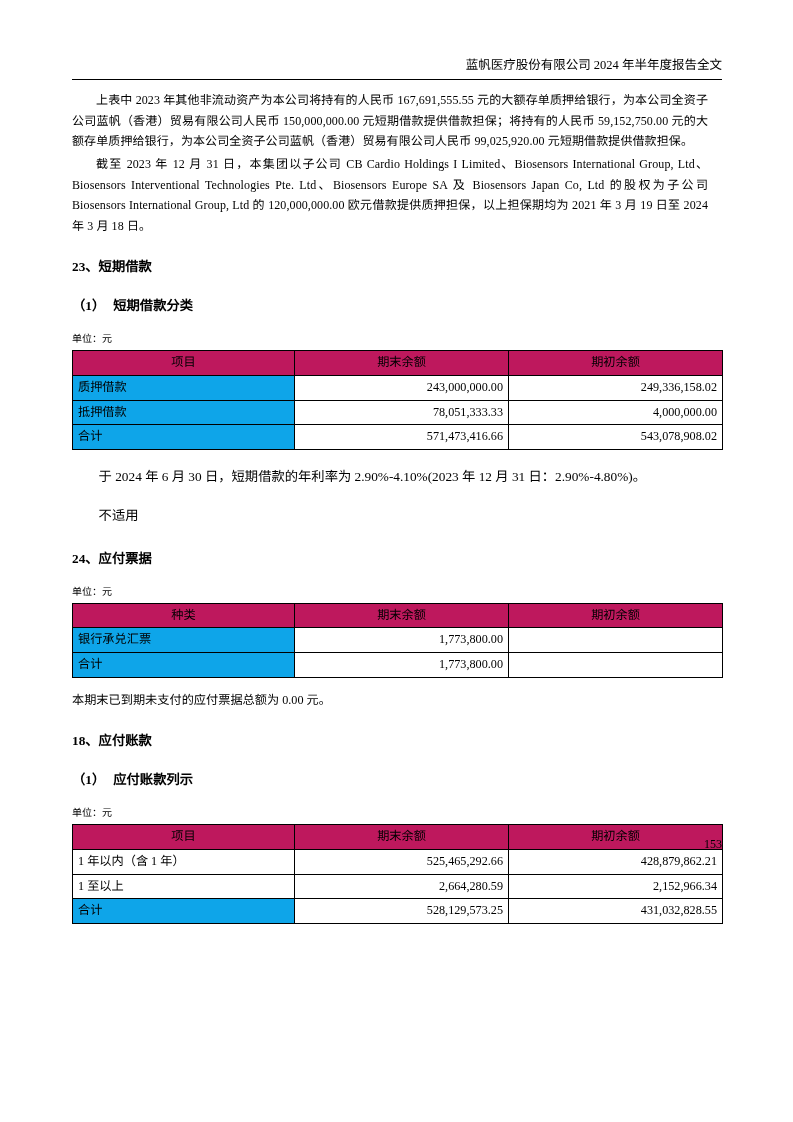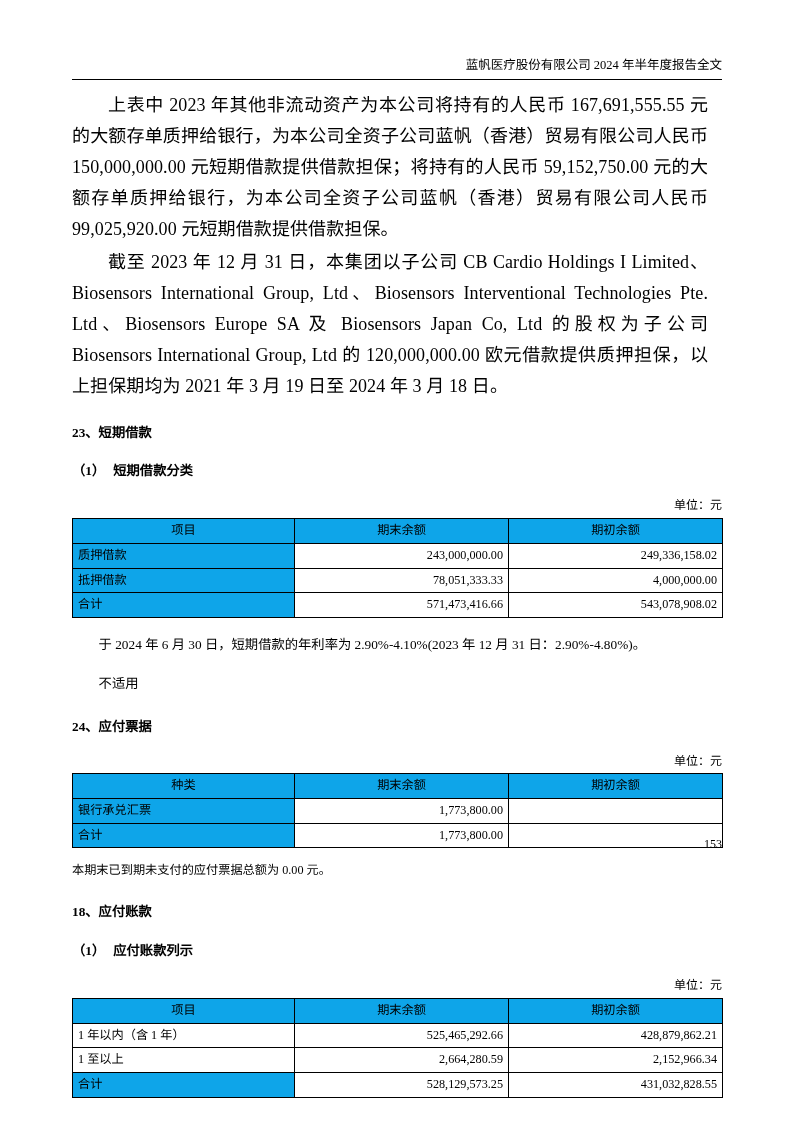--- a/index.html
+++ b/index.html
@@ -47,21 +47,21 @@
   
   .content {
     position: absolute;
     top: 90px;
     left: 72px;
     width: 650px;
   }
 
   p.body {
     margin: 0 14px 0 0;
-    font-size: 18px;
+    font-size: 12px;
     line-height: 1.72;
     text-align: justify;
     text-indent: 2em;
     letter-spacing: 0.1px;
   }
   p.body + p.body {
     margin-top: 2px;
   }
 
   
@@ -87,22 +87,22 @@
   p.plain.indent { text-indent: 2em; }
   p.note {
     margin: 12px 0 0 0;
     font-size: 12.2px;
     line-height: 1.7;
   }
 
   
   .unit {
     margin: 16px 0 4px 0;
-    font-size: 12px;
-    text-align: right;
+    font-size: 10px;
+    text-align: left;
     line-height: 1.4;
   }
 
   
   table.fin {
     border-collapse: collapse;
     width: 650px;
     table-layout: fixed;
     font-size: 12.2px;
   }
@@ -110,21 +110,21 @@
     border: 1px solid #000000;
     padding: 3px 5px;
     line-height: 1.45;
     font-weight: normal;
     height: 17px;
     box-sizing: border-box;
     overflow: hidden;
     white-space: nowrap;
   }
   table.fin thead th {
-    background: #0ea5e9;
+    background: #be185d;
     text-align: center;
   }
   td.label {
     text-align: left;
   }
   td.label.shaded {
     background: #0ea5e9;
   }
   td.num {
     text-align: right;

